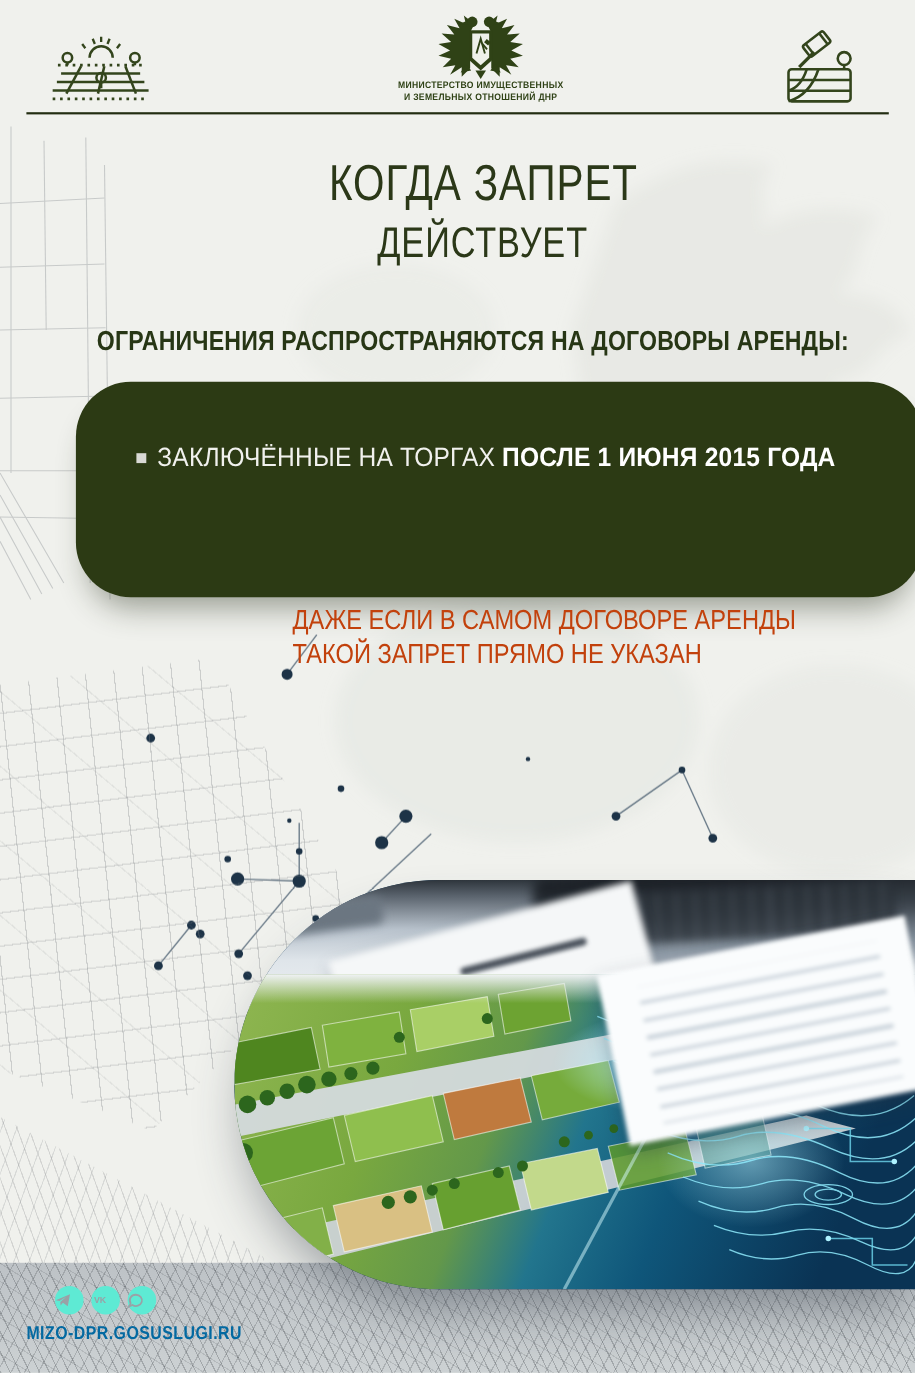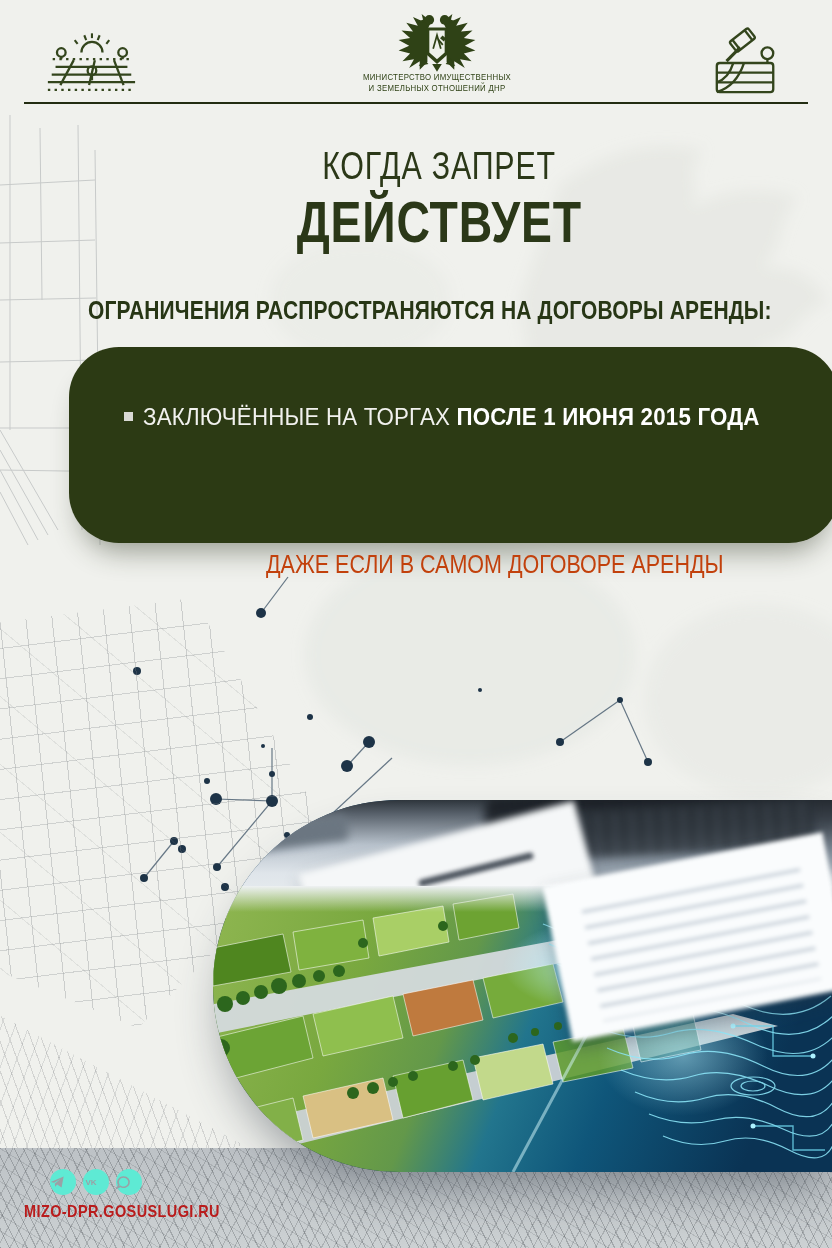--- a/index.html
+++ b/index.html
@@ -34,28 +34,28 @@
       repeating-linear-gradient(64deg, rgba(70,75,80,.30) 0 1px, transparent 1px 8px),
       repeating-linear-gradient(118deg, rgba(70,75,80,.24) 0 1px, transparent 1px 11px),
       repeating-linear-gradient(32deg, rgba(70,75,80,.16) 0 1px, transparent 1px 14px),
       linear-gradient(180deg,#bdc2c6,#ccd1d3);
   }
 
   
   .hdr-icon-left{left:45px; top:30px;}
   .hdr-icon-right{left:700px; top:26px;}
   .emblem-wrap{left:352px; top:10px; width:170px; text-align:center;}
-  .ministry{font-size:8.5px; font-weight:normal; color:#2f4216; letter-spacing:.3px; line-height:11px;}
+  .ministry{font-size:8.5px; font-weight:bold; color:#2f4216; letter-spacing:.3px; line-height:11px;}
   .ministry div{transform:scaleX(.92);}
   .divider{left:24px; top:102px; width:784px; height:2px; background:#232d12;}
 
   
   .title{left:0; right:0; top:138px; text-align:center; padding-left:46px; color:#2b3818;}
-  .title .l1{font-size:38px; font-weight:400; letter-spacing:1px; line-height:56px;}
-  .title .l2{font-size:58px; font-weight:700; letter-spacing:1px; line-height:56px;}
+  .title .l1{font-size:46px; font-weight:400; letter-spacing:1px; line-height:56px;}
+  .title .l2{font-size:39px; font-weight:400; letter-spacing:1px; line-height:56px;}
   .title span{display:inline-block; transform:scaleX(.80);}
 
   
   .subtitle{left:88px; top:296px; color:#273615; font-size:25px; font-weight:800; white-space:nowrap;}
   .subtitle span{display:inline-block; transform:scaleX(.84); transform-origin:left center; letter-spacing:.2px;}
 
   
   .card{
     left:33px; top:347px; width:770px; height:196px;
     background:#2c3a14; border-radius:50px;
@@ -96,21 +96,21 @@
   .pic .paper2{position:absolute; right:-8px; top:58px; width:46%; height:158px; background:#fafcfd;
     filter:blur(2px); transform:rotate(-11deg); box-shadow:0 8px 18px rgba(40,55,70,.4); z-index:3;}
   .pic .paper2 .lines{position:absolute; left:12%; right:10%; top:18px; bottom:14px;
     background:repeating-linear-gradient(180deg, transparent 0 13px, #c3cdd6 13px 16px);}
   .pic .land{position:absolute; left:0; top:86px; z-index:2;}
 
   
   .social{left:50px; top:1169px; display:flex; gap:7px; z-index:5;}
   .social .dot{width:26px; height:26px; border-radius:50%; background:#5eead4;
     display:flex; align-items:center; justify-content:flex-start;}
-  .url{left:24px; top:1202px; color:#b91c1c; font-size:17px; font-weight:700; letter-spacing:.5px; white-space:nowrap;}
+  .url{left:24px; top:1202px; color:#0369a1; font-size:17px; font-weight:700; letter-spacing:.5px; white-space:nowrap;}
   .url span{display:inline-block; transform:scaleX(.85); transform-origin:left center;}
 </style>
 </head>
 <body>
 
 <div class="poster">
 
   <svg class="abs bg-svg" width="832" height="1248" viewBox="0 0 832 1248">
     <defs>
       <filter id="soft">
@@ -270,20 +270,21 @@
 
   <div class="abs card">
     <div class="row">
       <span class="marker"></span>
       <span class="txt"><span>ЗАКЛЮЧЁННЫЕ НА ТОРГАХ </span><b>ПОСЛЕ 1 ИЮНЯ 2015 ГОДА</b></span>
     </div>
   </div>
 
   <div class="abs note">
     <div><span>ДАЖЕ ЕСЛИ В САМОМ ДОГОВОРЕ АРЕНДЫ</span></div>
+    <div><span>ТАКОЙ ЗАПРЕТ ПРЯМО НЕ УКАЗАН</span></div>
   </div>
 
   <div class="abs pic">
     <div class="sky">
       <div class="laptop"></div>
       <div class="keys"></div>
       <div class="obj"></div>
       <div class="paper1"></div>
       <div class="pen"></div>
     </div>

